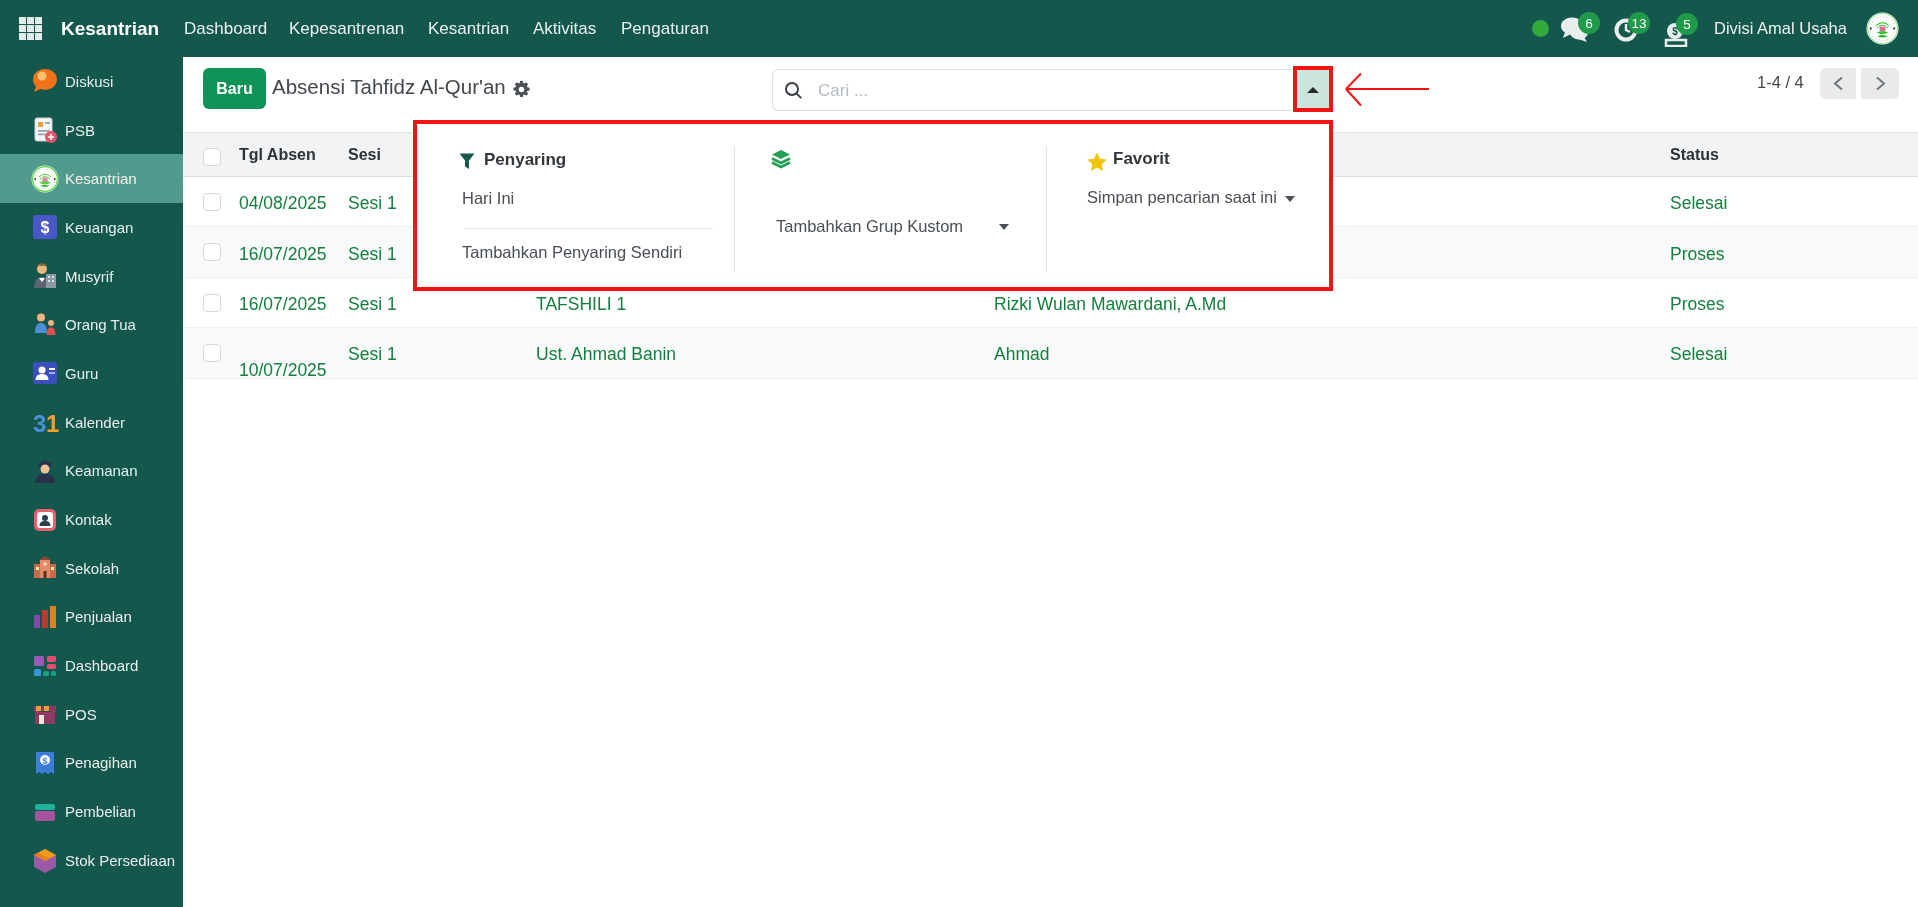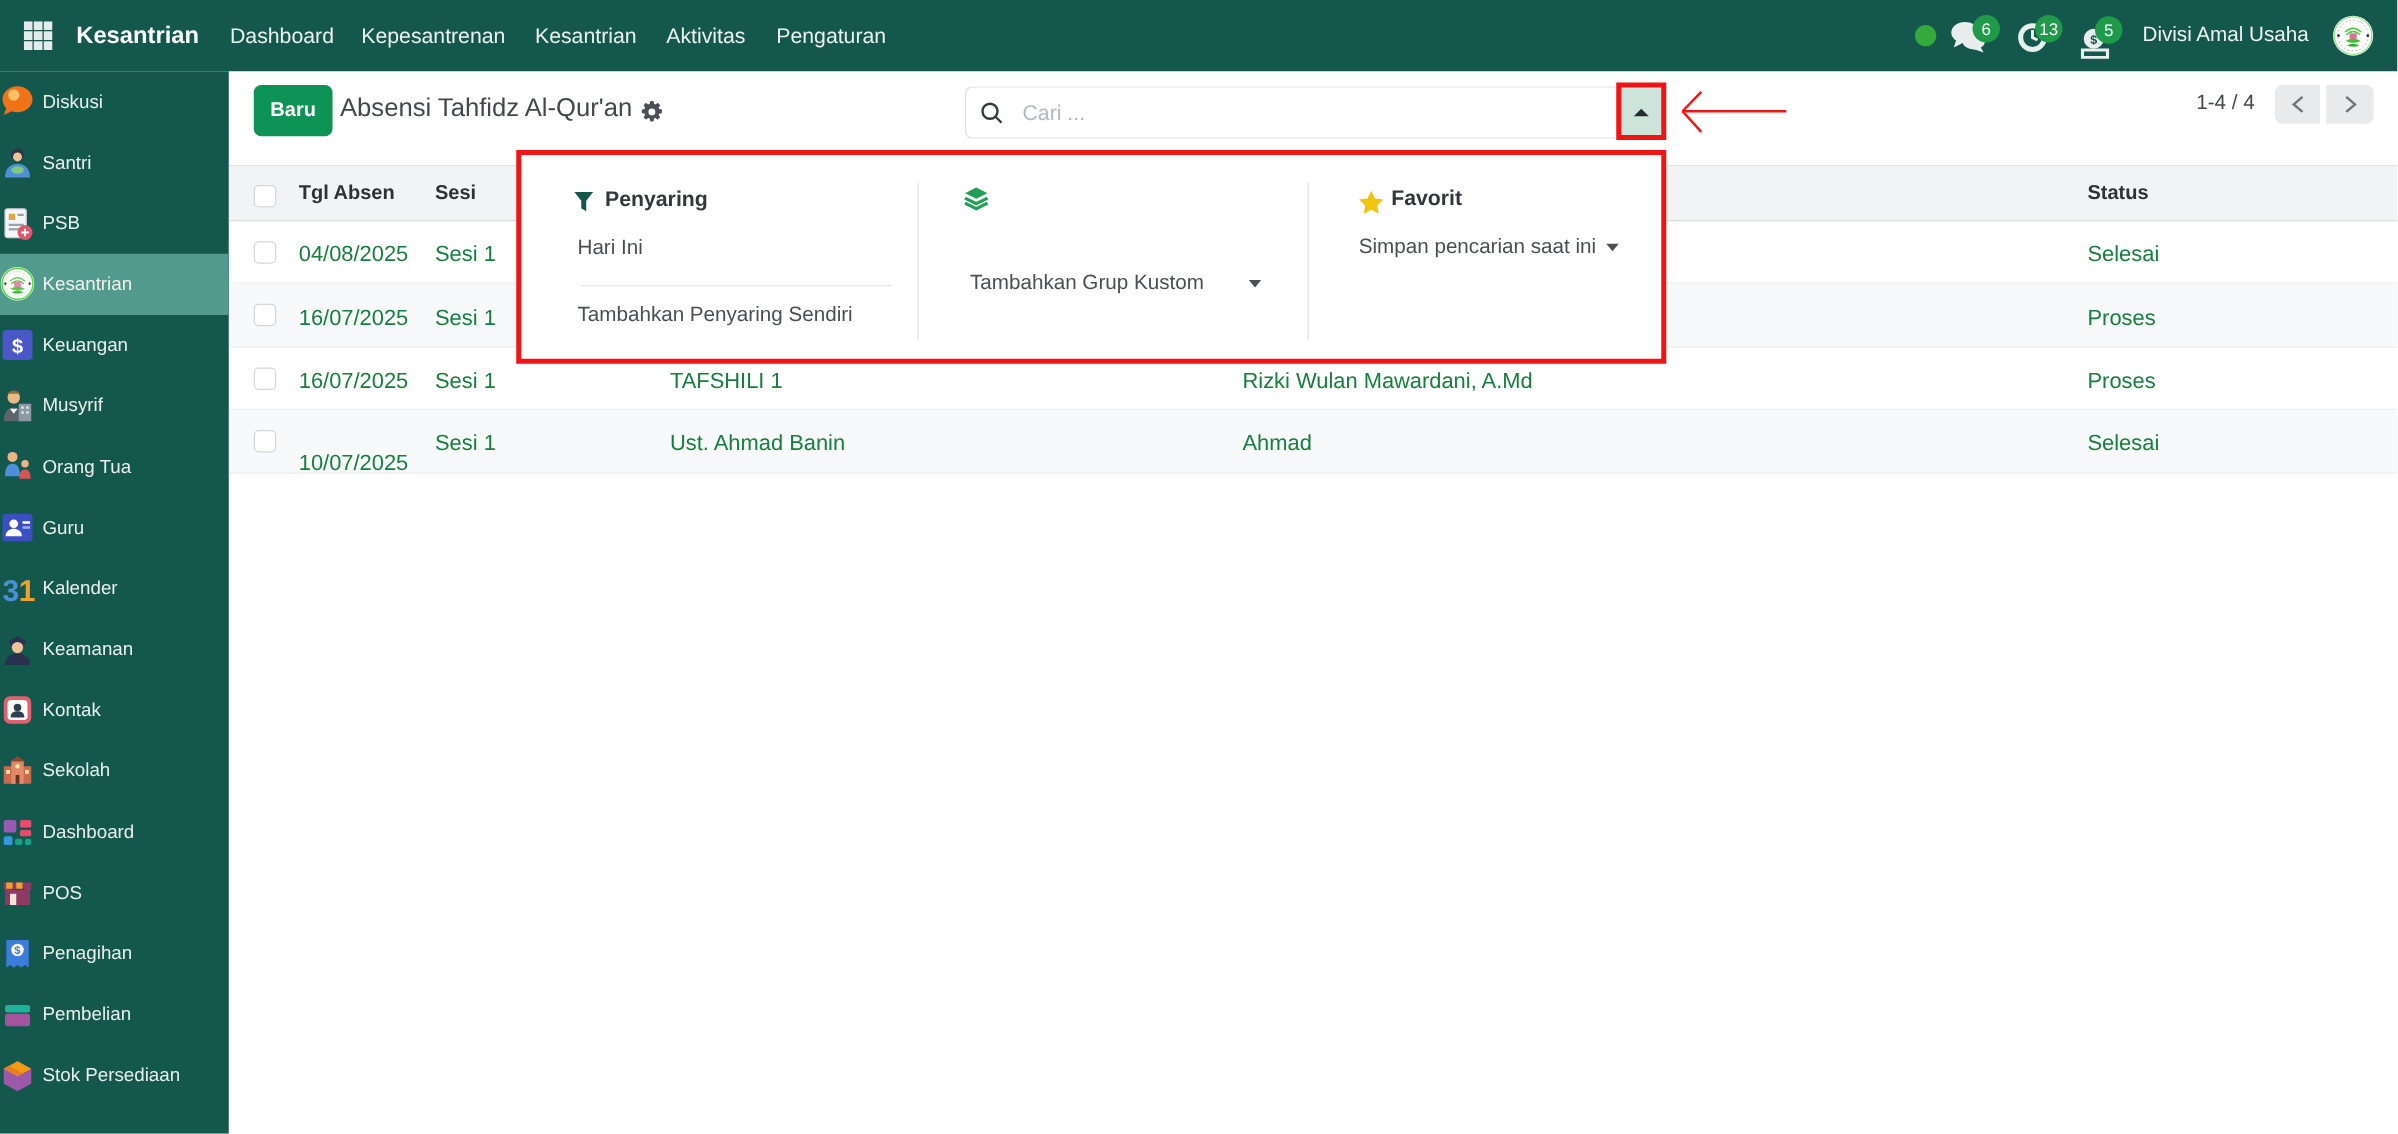--- a/index.html
+++ b/index.html
@@ -1,20 +1,20 @@
 <!DOCTYPE html>
 <html><head>
 <meta charset="utf-8">
 <style>
 *{box-sizing:border-box;margin:0;padding:0}
 html,body{width:1918px;height:907px;overflow:hidden}
 body{font-family:"Liberation Sans",sans-serif;background:#fff;position:relative}
 #topbar{position:absolute;left:0;top:0;width:1918px;height:57px;background:#14574d;z-index:30}
 #sidebar{position:absolute;left:0;top:57px;width:183px;height:850px;background:#14574d;z-index:20;overflow:hidden}
-.sitem{height:48.7px;display:flex;align-items:center;padding-left:0;color:#e9efec;font-size:15px}
+.sitem{height:48.7px;display:flex;align-items:center;padding-left:31px;color:#e9efec;font-size:15px}
 .sitem .sic{width:28px;height:28px;margin-right:6px;flex:0 0 28px;display:flex;align-items:center;justify-content:center}
 .sitem.active{background:#529a8d;color:#f4f2ea}
 #brand{position:absolute;left:61px;top:0;height:57px;line-height:57px;color:#fff;font-size:19px;font-weight:700}
 .tmenu{position:absolute;top:0;height:57px;line-height:57px;color:#ebf1ee;font-size:17px}
 #grid9{position:absolute;left:19px;top:17px;width:23px;height:23px}
 .trdot{position:absolute;border-radius:50%}
 .badge{position:absolute;background:#1f9a49;color:#fff;border-radius:50%;width:22px;height:22px;font-size:13.5px;display:flex;align-items:center;justify-content:center}
 #usertext{position:absolute;left:1714px;top:0;height:57px;line-height:57px;color:#eef1ee;font-size:16.5px}
 
 #btn-baru{position:absolute;left:203px;top:68px;width:63px;height:41px;background:#0d9355;border-radius:6px;color:#fff;font-weight:700;font-size:16px;display:flex;align-items:center;justify-content:center}
@@ -111,31 +111,20 @@
         <svg width="28" height="28" viewBox="0 0 28 28">
           <path d="M14 2 C20.5 2 26 6.6 26 12.4 C26 18.2 20.5 22.8 14 22.8 C12.4 22.8 10.9 22.5 9.5 22 L3 25 L5 19.5 C3.1 17.6 2 15.1 2 12.4 C2 6.6 7.5 2 14 2 Z" fill="#f07317"></path>
           <circle cx="11" cy="9" r="4.5" fill="#fbbf6e"></circle>
         </svg>
       </span>
       <span>Diskusi</span>
     </div>
     <div class="sitem">
       <span class="sic">
         <svg width="28" height="28" viewBox="0 0 28 28">
-          <circle cx="14" cy="8" r="5" fill="#2c3446"></circle>
-          <circle cx="14" cy="9.5" r="3.6" fill="#f0c29a"></circle>
-          <path d="M4 26 C4 18 9 15 14 15 C19 15 24 18 24 26 Z" fill="#4f8fd8"></path>
-          <ellipse cx="14" cy="20" rx="5" ry="3" fill="#7fc97f"></ellipse>
-        </svg>
-      </span>
-      <span>Santri</span>
-    </div>
-    <div class="sitem">
-      <span class="sic">
-        <svg width="28" height="28" viewBox="0 0 28 28">
           <rect x="4" y="2" width="17" height="23" rx="2" fill="#f4f6f8" stroke="#c9ced3"></rect>
           <rect x="7" y="6" width="5" height="5" fill="#e8a23f"></rect>
           <rect x="14" y="6" width="5" height="1.8" fill="#9aa3ab"></rect>
           <rect x="7" y="14" width="12" height="1.8" fill="#9aa3ab"></rect>
           <rect x="7" y="17.5" width="12" height="1.8" fill="#9aa3ab"></rect>
           <circle cx="20" cy="21" r="6" fill="#e5556a"></circle>
           <path d="M20 18 v6 M17 21 h6" stroke="#fff" stroke-width="1.6"></path>
         </svg>
       </span>
       <span>PSB</span>
@@ -245,20 +234,30 @@
           <rect x="5" y="13" width="3" height="3" fill="#f7e5a0"></rect>
           <rect x="20" y="13" width="3" height="3" fill="#f7e5a0"></rect>
           <circle cx="14" cy="10" r="1.8" fill="#f7e5a0"></circle>
         </svg>
       </span>
       <span>Sekolah</span>
     </div>
     <div class="sitem">
       <span class="sic">
         <svg width="28" height="28" viewBox="0 0 28 28">
+          <rect x="3" y="12" width="6" height="13" fill="#8e44ad"></rect>
+          <rect x="11" y="7" width="6" height="18" fill="#c0392b"></rect>
+          <rect x="19" y="3" width="6" height="22" fill="#e67e22"></rect>
+        </svg>
+      </span>
+      <span>Penjualan</span>
+    </div>
+    <div class="sitem">
+      <span class="sic">
+        <svg width="28" height="28" viewBox="0 0 28 28">
           <rect x="3" y="4" width="10" height="10" rx="1.5" fill="#9b59b6"></rect>
           <rect x="16" y="4" width="9" height="6" rx="1.5" fill="#e74c6c"></rect>
           <rect x="16" y="12" width="9" height="5" rx="1.5" fill="#e74c6c"></rect>
           <rect x="3" y="17" width="7" height="7" rx="1.5" fill="#3498db"></rect>
           <rect x="12" y="19" width="6" height="5" rx="1.5" fill="#16a085"></rect>
           <rect x="20" y="19" width="5" height="5" rx="1.5" fill="#16a085"></rect>
         </svg>
       </span>
       <span>Dashboard</span>
     </div>

